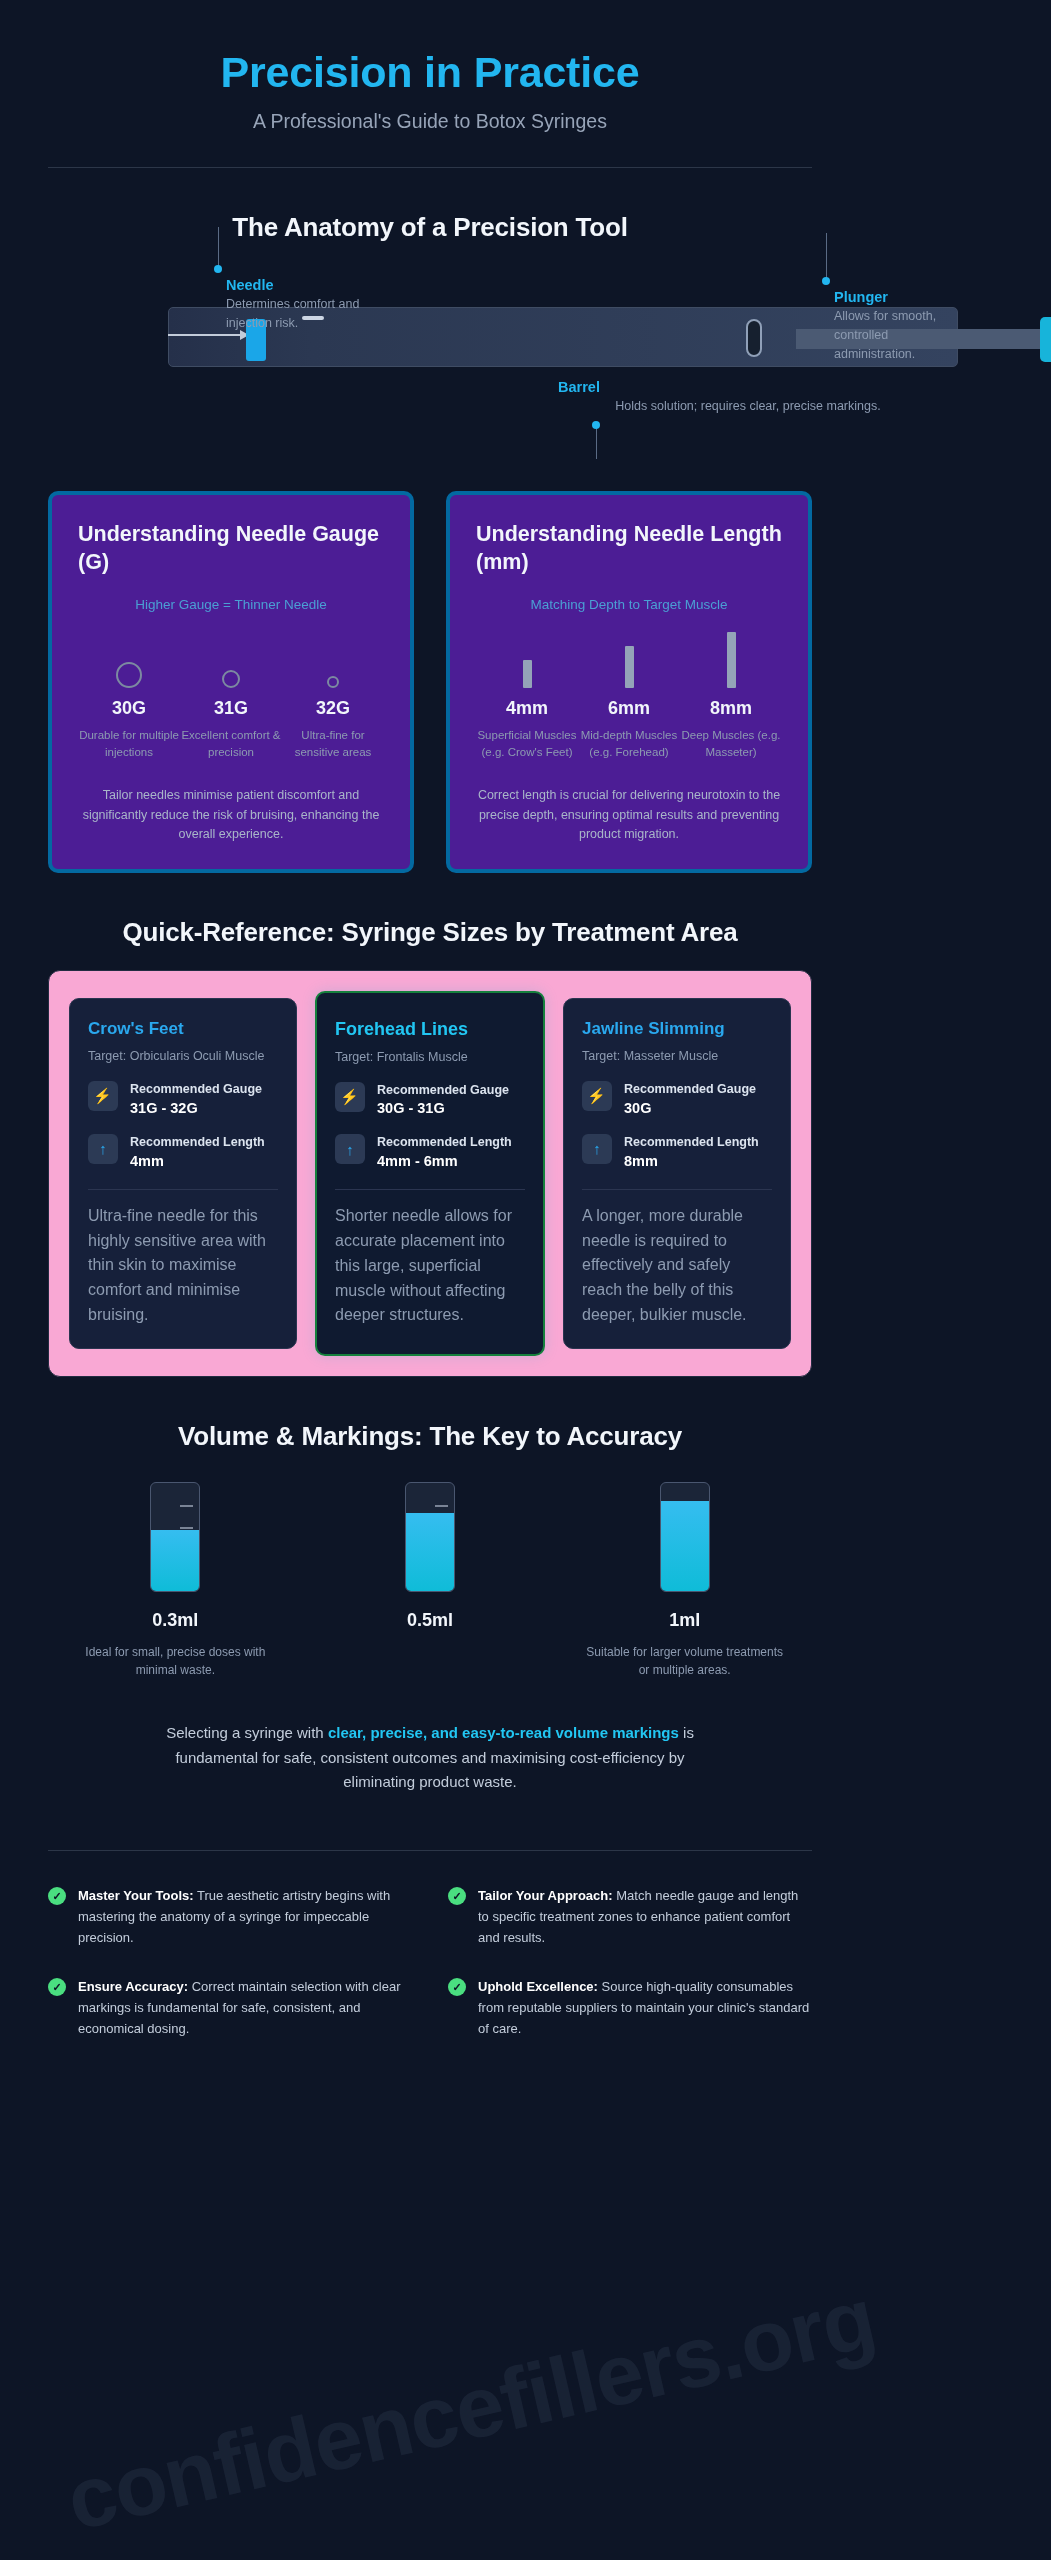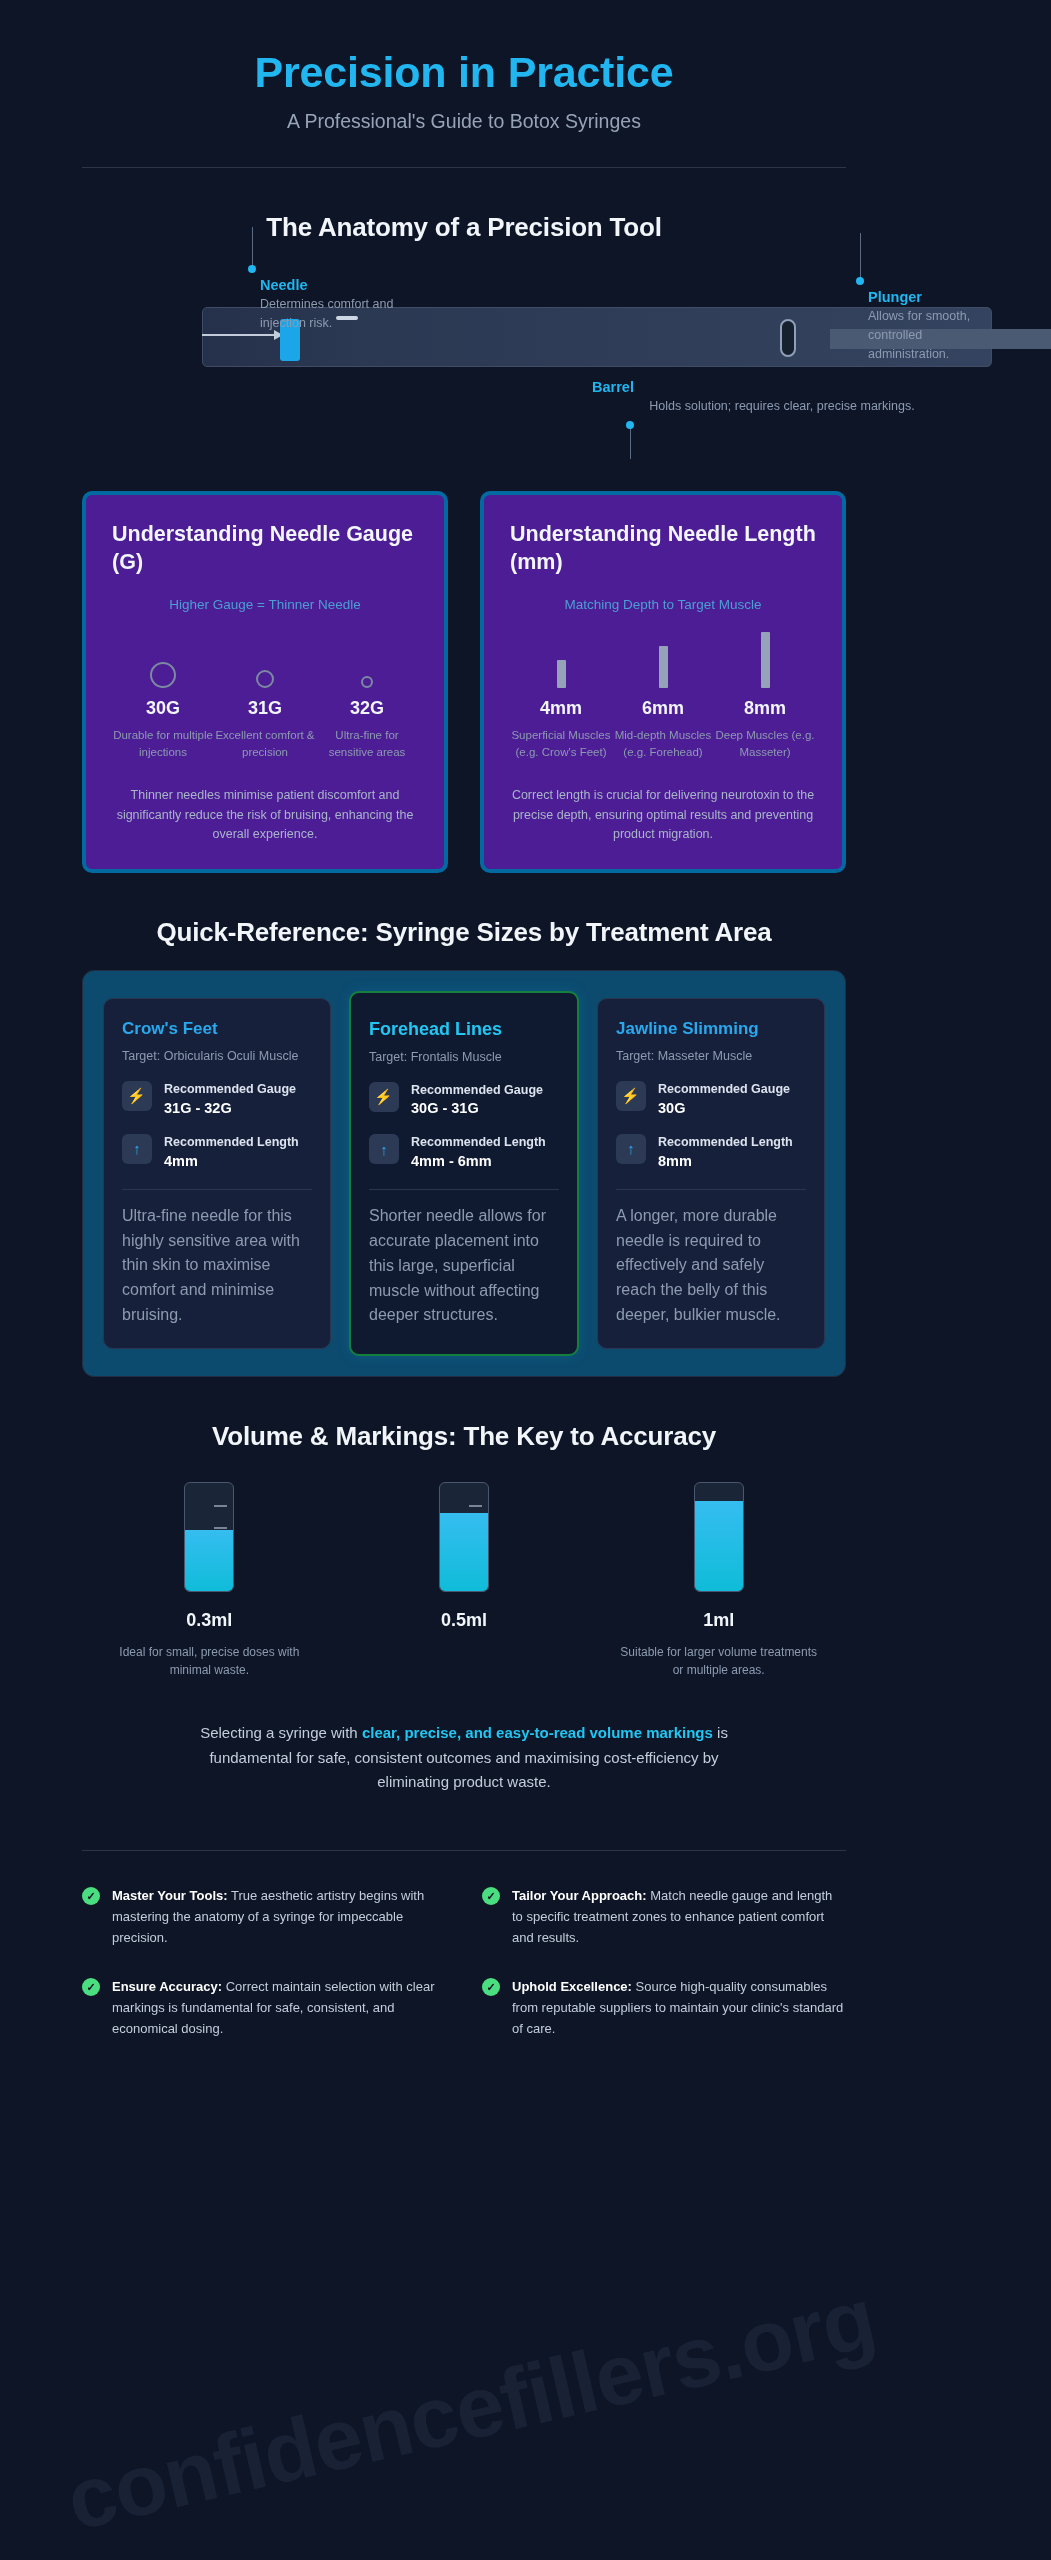--- a/index.html
+++ b/index.html
@@ -12,21 +12,20 @@
     color: #e8edf5;
     position: relative;
     overflow-x: hidden;
   }
 
   .page {
     width: 848px;
     padding: 30px 36px 0 48px;
     position: relative;
     z-index: 2;
-    margin-left: 34px;
   }
 
   
   .watermark {
     position: absolute;
     left: 80px;
     bottom: 10px;
     width: 1000px;
     font-size: 86px;
     font-weight: bold;
@@ -242,21 +241,21 @@
     text-align: center;
     line-height: 1.55;
     margin-top: 26px;
   }
 
   
   .qr-panel {
     margin-top: 22px;
     border: 1px solid #222c42;
     border-radius: 12px;
-    background: #0c4a6e;
+    background: #f9a8d4;
     padding: 20px;
     display: flex;
     gap: 18px;
     align-items: center;
   }
   .tcard {
     flex: 1;
     border: 1px solid #2a3purple;
     border: 1px solid #2a3550;
     border-radius: 10px;
@@ -483,21 +482,21 @@
           <div class="tdesc">Excellent comfort &amp; precision</div>
         </div>
         <div class="tcol">
           <div class="bar-wrap">
             <div class="ring" id="ring2" style="width: 12px; height: 12px;"></div>
           </div>
           <div class="tval">32G</div>
           <div class="tdesc">Ultra-fine for sensitive areas</div>
         </div>
       </div>
-      <div class="card-foot">Thinner needles minimise patient discomfort and significantly reduce the risk of bruising, enhancing the overall experience.</div>
+      <div class="card-foot">Tailor needles minimise patient discomfort and significantly reduce the risk of bruising, enhancing the overall experience.</div>
     </div>
 
     <div class="info-card">
       <h3>Understanding Needle Length (mm)</h3>
       <div class="card-kicker">Matching Depth to Target Muscle</div>
       <div class="triple">
         <div class="tcol">
           <div class="bar-wrap">
             <div class="lbar" id="lbar0" style="height: 28px;"></div>
           </div>

